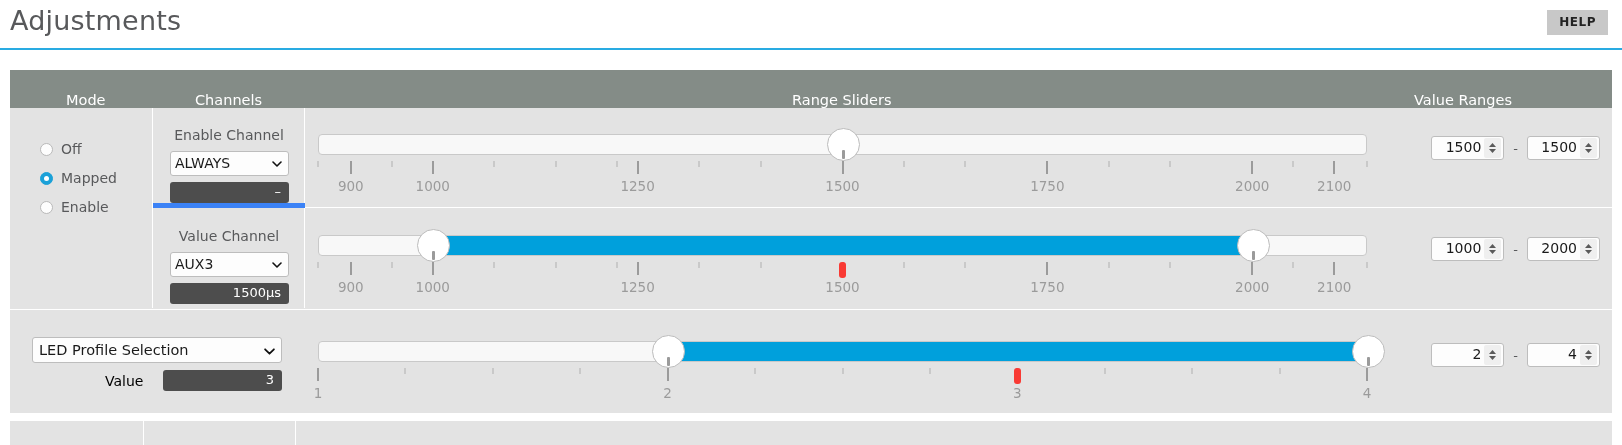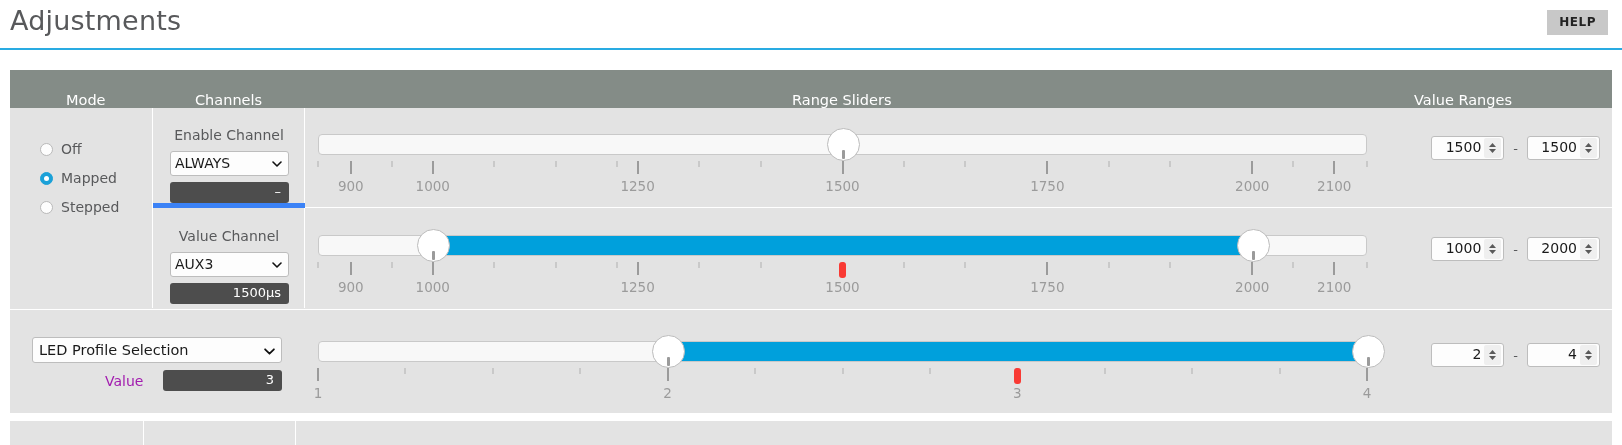--- a/index.html
+++ b/index.html
@@ -218,21 +218,21 @@
     color: #1a1a1a;
     padding: 0 6px;
     line-height: 24px;
     cursor: pointer;
   }
   .value-label {
     position: absolute;
     left: 95px;
     top: 63px;
     font-size: 14px;
-    color: #a21caf;
+    color: #000000;
   }
   .value-box {
     position: absolute;
     left: 153px;
     top: 60px;
     width: 119px;
     height: 21px;
     background: #4d4d4d;
     border-radius: 3px;
     box-sizing: border-box;
@@ -426,21 +426,21 @@
     <div class="radio-row">
       <span class="radio-dot"></span>
       <span class="radio-label">Off</span>
     </div>
     <div class="radio-row">
       <span class="radio-dot on"></span>
       <span class="radio-label">Mapped</span>
     </div>
     <div class="radio-row">
       <span class="radio-dot"></span>
-      <span class="radio-label">Stepped</span>
+      <span class="radio-label">Enable</span>
     </div>
   </div>
 
   <div class="chan-col">
 
     <div class="chan-block b1">
       <div class="chan-title">Enable Channel</div>
       <div class="chan-select">
         <span class="sel-text">ALWAYS</span>
         <span class="chev">

